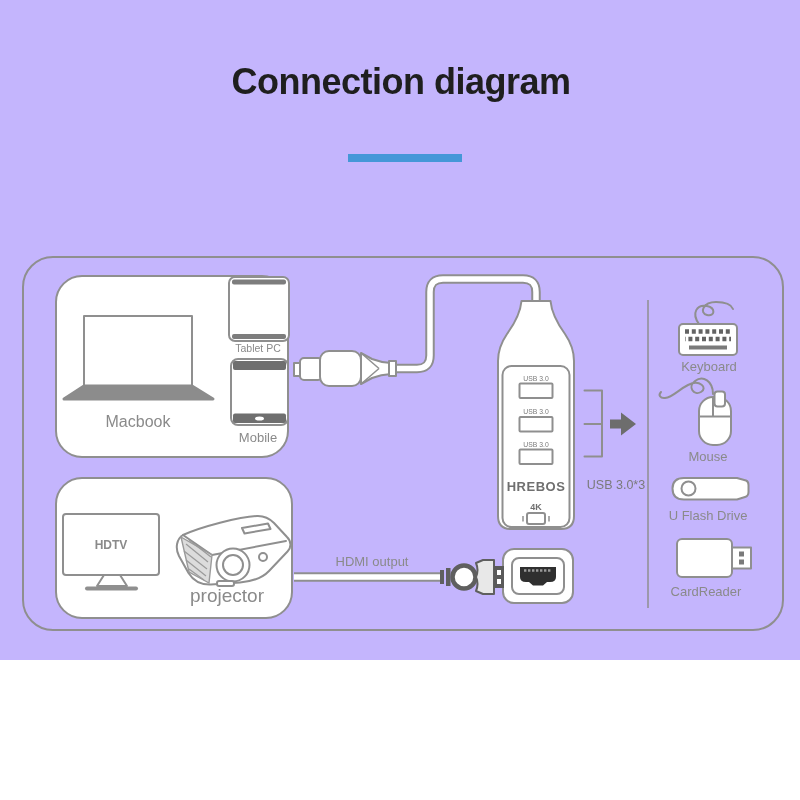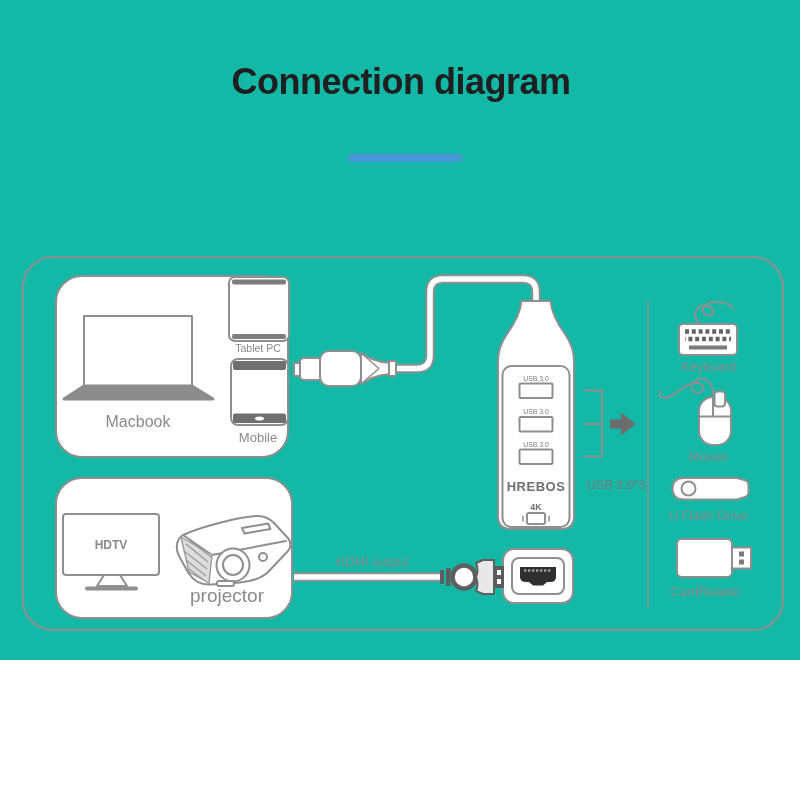--- a/index.html
+++ b/index.html
@@ -1,16 +1,16 @@
 <!DOCTYPE html>
 <html><head>
 <meta charset="utf-8">
 <style>
   html,body{margin:0;padding:0;background:#ffffff;}
-  .stage{position:relative;width:800px;height:660px;background:#14b8a6;overflow:hidden;
+  .stage{position:relative;width:800px;height:660px;background:#c4b5fd;overflow:hidden;
          font-family:"Liberation Sans", sans-serif;}
   svg{position:absolute;left:0;top:0;}
   svg text{font-family:"Liberation Sans", sans-serif;}
   .ln{stroke:#8f8f8f;fill:none;stroke-width:2;stroke-linecap:round;stroke-linejoin:round;}
   .fw{fill:#ffffff;}
   .lbl{fill:#8a8a8a;}
   .tiny{fill:#7a7a7a;}
   .dark{fill:#6f6f6f;}
 </style>
 </head>

